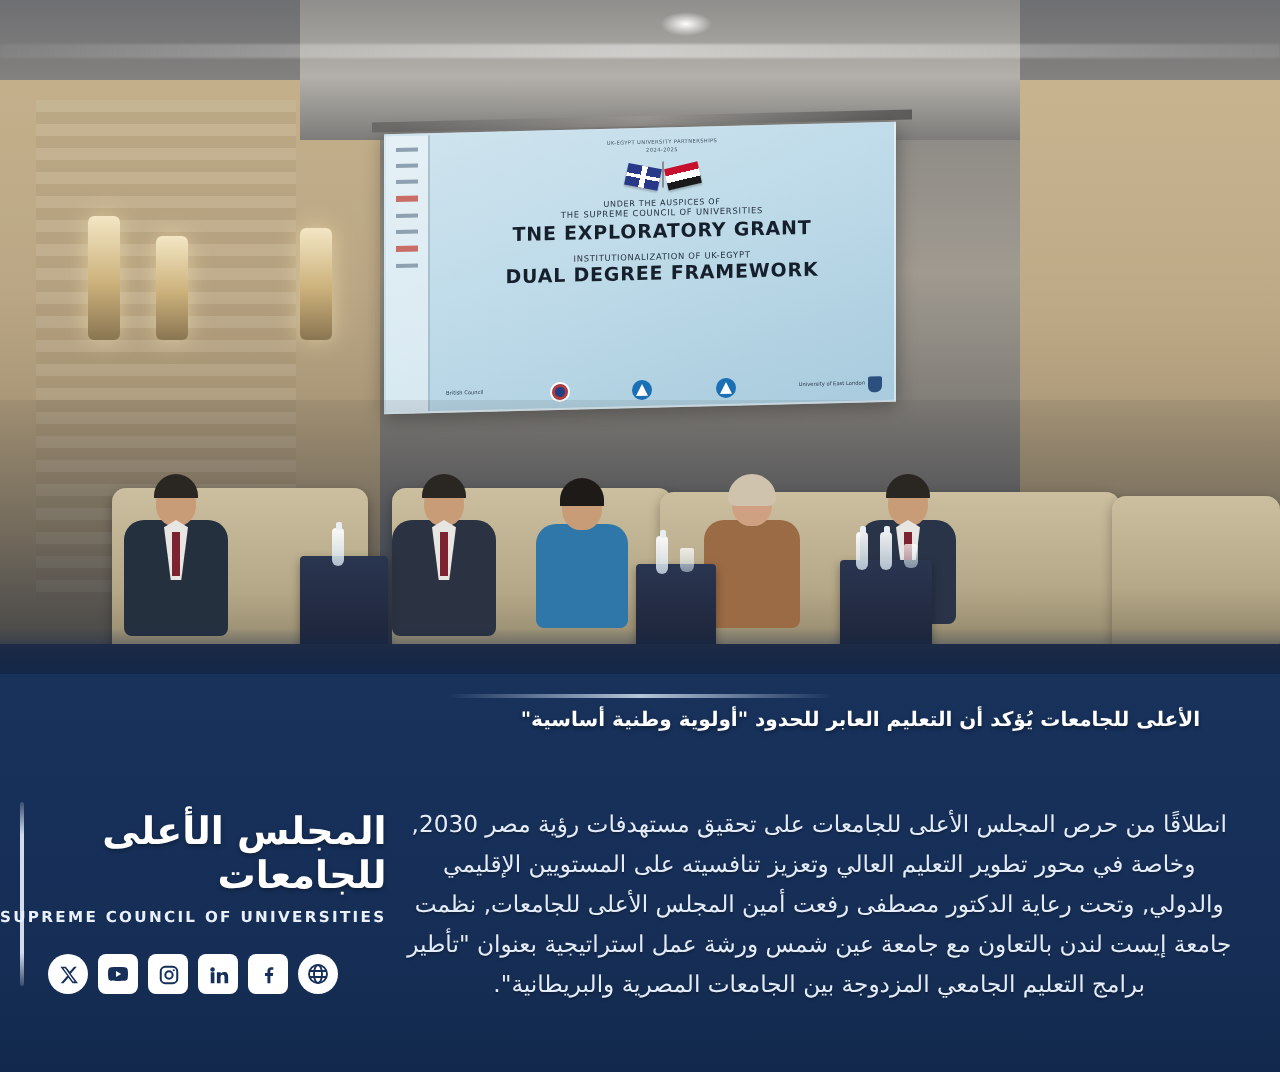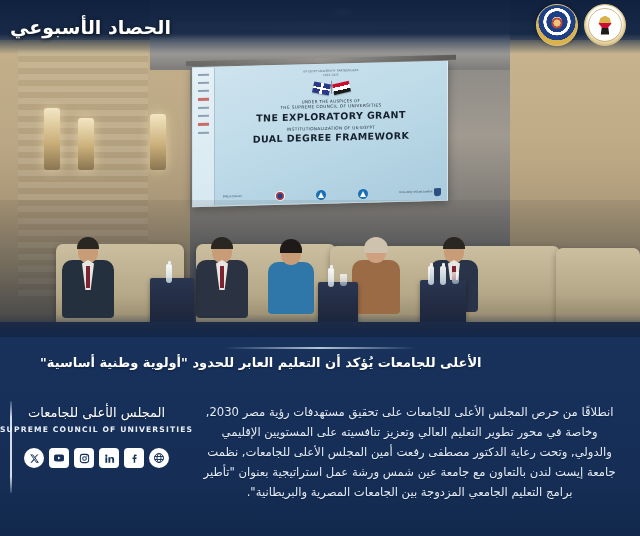--- a/index.html
+++ b/index.html
@@ -210,22 +210,22 @@
   
   .lower{
     position:absolute;left:0;top:337px;width:640px;height:199px;
     background:linear-gradient(180deg,#18325c 0%,#17305a 30%,#162e55 70%,#12294d 100%);
   }
   .divider{
     position:absolute;left:224px;top:10px;width:192px;height:2px;
     background:linear-gradient(90deg,rgba(255,255,255,0),rgba(210,224,240,.85),rgba(255,255,255,0));
   }
   .headline{
-    margin:16px auto 0;width:560px;text-align:left;direction:rtl;
-    color:#ffffff;font-size:13px;font-weight:bold;line-height:1.55;
+    margin:16px auto 0;width:560px;text-align:right;direction:rtl;
+    color:#ffffff;font-size:10px;font-weight:bold;line-height:1.55;
     text-shadow:0 1px 2px rgba(0,0,0,.4);
   }
   .content{
     position:absolute;left:0;top:62px;width:640px;height:137px;display:flex;direction:rtl;
   }
   .body-col{
     flex:1 1 auto;padding:4px 22px 0 8px;direction:rtl;text-align:center;
   }
   .body-text{
     color:#e4ecf7;font-size:11.6px;line-height:1.72;letter-spacing:0;
@@ -235,21 +235,21 @@
     flex:0 0 168px;position:relative;
     display:flex;flex-direction:column;align-items:center;
     padding-top:6px;
   }
   .vline{
     position:absolute;left:10px;top:2px;width:2px;height:92px;
     background:linear-gradient(180deg,rgba(255,255,255,.15),rgba(230,238,250,.9) 18%,rgba(230,238,250,.9) 82%,rgba(255,255,255,.15));
     border-radius:1px;
   }
   .brand-ar{
-    color:#ffffff;font-size:13px;font-weight:normal;direction:rtl;letter-spacing:2px;
+    color:#ffffff;font-size:19px;font-weight:bold;direction:rtl;letter-spacing:2px;
     text-shadow:0 1px 2px rgba(0,0,0,.35);
   }
   .brand-en{
     color:#e9f0fa;font-size:7.6px;font-weight:bold;letter-spacing:1.15px;direction:ltr;
     margin-top:5px;white-space:nowrap;
   }
   .socials{display:flex;gap:5px;margin-top:14px;direction:ltr;align-items:center;}
   .si{
     width:20px;height:20px;display:flex;align-items:center;justify-content:center;
     color:#16305a;background:#ffffff;flex:0 0 auto;
@@ -378,30 +378,20 @@
       <div class="table t3">
         <span class="bottle" style="left:8px;top:-14px;"></span>
         <span class="bottle" style="left:20px;top:-14px;"></span>
         <span class="glass" style="left:32px;top:-8px;"></span>
       </div>
       <div class="floor"></div>
     </div>
     <div class="photo-fade"></div>
   </div>
 
-  <div class="topbar">
-    <div class="emblems">
-      <div class="emblem gov">
-        <div class="ring"></div>
-          <div class="eagle"></div>
-      </div>
-      <div class="emblem scu"></div>
-    </div>
-    <div class="weekly">الحصاد الأسبوعي</div>
-  </div>
 
   <div class="lower">
     <div class="divider"></div>
 
     <div class="headline">
       <div>الأعلى للجامعات يُؤكد أن التعليم العابر للحدود "أولوية وطنية أساسية"</div>
     </div>
 
     <div class="content">
 

